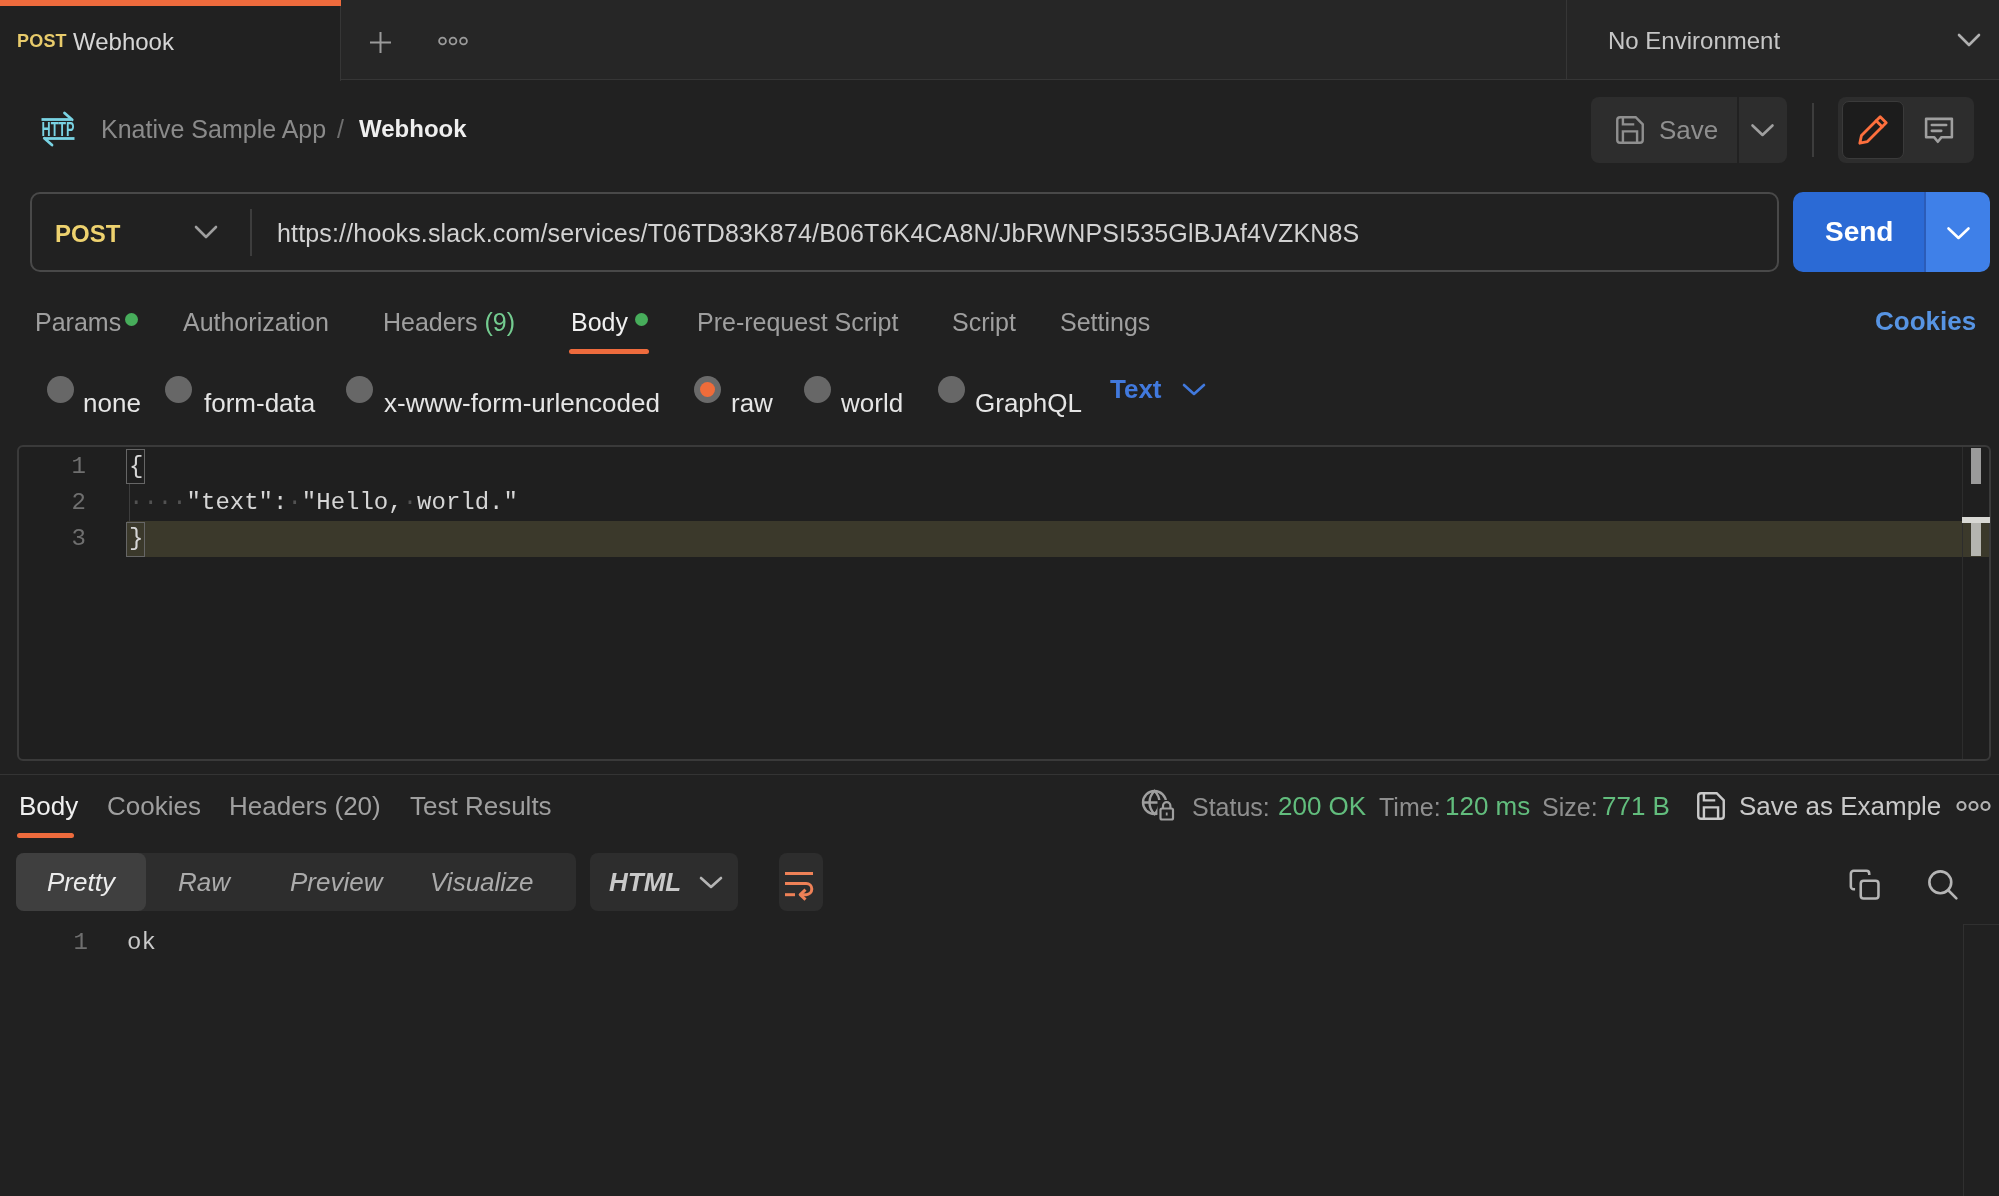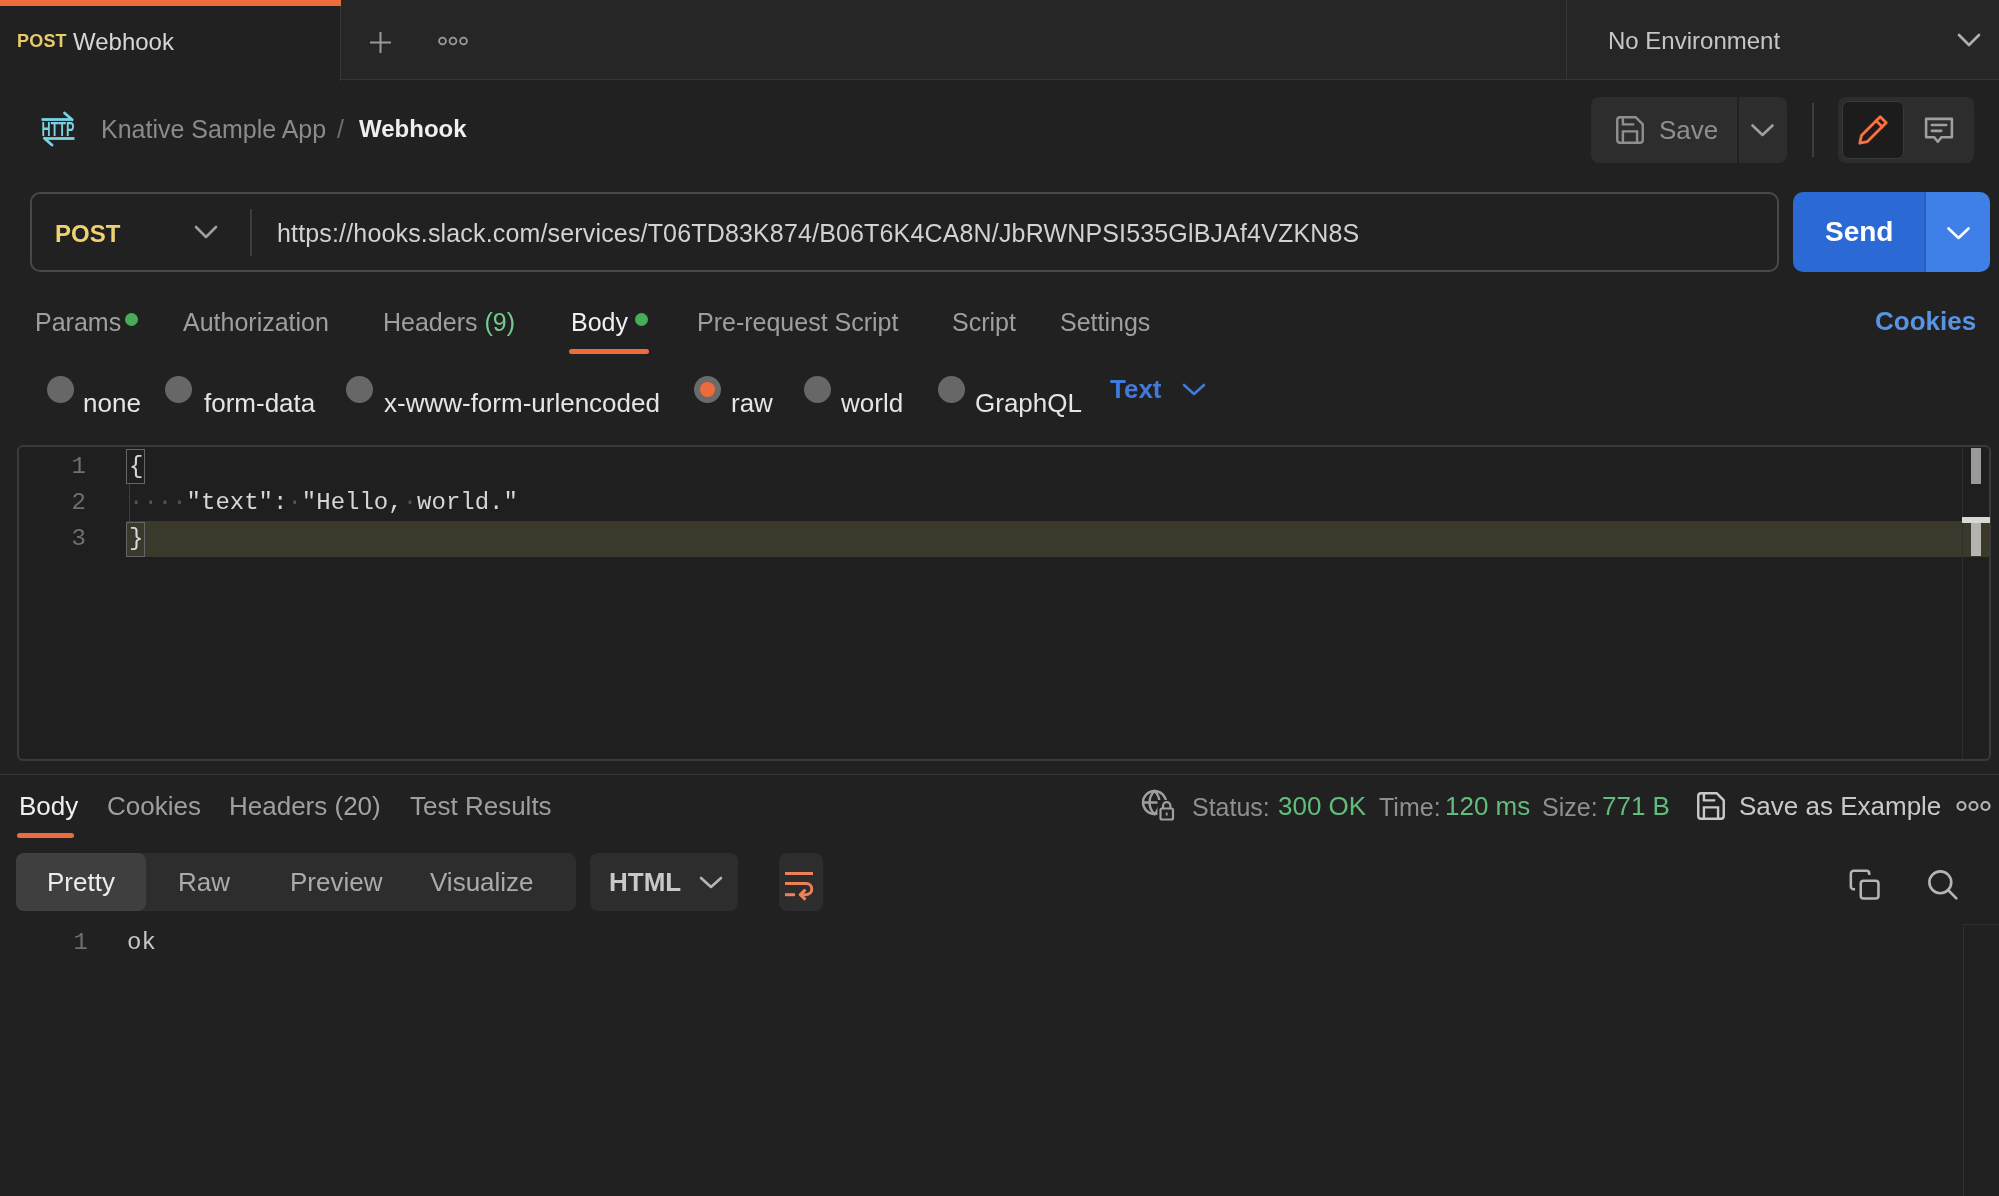--- a/index.html
+++ b/index.html
@@ -71,21 +71,21 @@
 
   
   .resptab { position:absolute; top:791px; font-size:26px; color:#9f9f9f; line-height:30px; }
   #respbodyul { left:17px; top:833px; width:57px; height:5px; background:#ee6b3d; border-radius:3px; }
   .statlbl { position:absolute; top:793px; font-size:25px; color:#8f8f8f; line-height:29px; }
   .statval { position:absolute; top:792px; font-size:26px; color:#62bd7d; line-height:29px; }
 
   
   #segwrap { left:16px; top:853px; width:560px; height:58px; background:#2d2d2d; border-radius:8px; }
   #segpretty { left:16px; top:853px; width:130px; height:58px; background:#3f3f3f; border-radius:8px; }
-  .seglbl { position:absolute; top:868px; font-size:26px; color:#ababab; line-height:29px; }
+  .seglbl { position:absolute; top:868px; font-size:26px; color:#ababab; line-height:29px;font-style:italic; }
   #htmlbtn { left:590px; top:853px; width:148px; height:58px; background:#2d2d2d; border-radius:8px; }
   #wrapbtn { left:779px; top:853px; width:44px; height:58px; background:#2d2d2d; border-radius:8px; }
 
   
   #respnum { left:18px; top:925px; width:70px; text-align:right; font-family:"Liberation Mono", monospace; font-size:24px; color:#6f6f6f; line-height:36px; }
   #respok { left:127px; top:925px; font-family:"Liberation Mono", monospace; font-size:24px; color:#c9c9c9; line-height:36px;text-align:right; }
   #respruler-v { left:1963px; top:924px; width:1px; height:272px; background:#303030; }
   #respruler-h { left:1963px; top:924px; width:36px; height:1px; background:#303030; }
 </style>
 </head>
@@ -215,21 +215,21 @@
 
 <svg class="abs" style="left:1141px;top:789px" width="36" height="36" viewBox="0 0 36 36" fill="none" stroke="#9f9f9f" stroke-width="2.4">
     <circle cx="13.5" cy="13.5" r="11.5"></circle>
     <path d="M2 13.5h23M13.5 2c3.2 3.1 5 7.2 5 11.5s-1.8 8.4-5 11.5c-3.2-3.1-5-7.2-5-11.5s1.8-8.4 5-11.5z"></path>
     <rect x="16.5" y="11" width="18" height="22" fill="#212121" stroke="none"></rect>
     <rect x="19.5" y="19.5" width="12.5" height="11" rx="1.5" stroke-width="2.2"></rect>
     <path d="M22 19.5v-2.6a3.7 3.7 0 0 1 7.4 0v2.6" stroke-width="2.2"></path>
     <path d="M25.7 23.5v3" stroke-width="1.8"></path>
   </svg>
 <div class="statlbl" style="left:1192px">Status:</div>
-<div class="statval" style="left:1278px">300 OK</div>
+<div class="statval" style="left:1278px">200 OK</div>
 <div class="statlbl" style="left:1379px">Time:</div>
 <div class="statval" style="left:1445px">120 ms</div>
 <div class="statlbl" style="left:1542px">Size:</div>
 <div class="statval" style="left:1602px">771 B</div>
 <svg class="abs" style="left:1694px;top:789px" width="34" height="34" viewBox="0 0 24 24" fill="none" stroke="#c9c9c9" stroke-width="1.7">
     <path d="M19 21H5a2 2 0 0 1-2-2V5a2 2 0 0 1 2-2h11l5 5v11a2 2 0 0 1-2 2z"></path>
     <path d="M17 21v-8H7v8"></path>
     <path d="M7 3v5h8"></path>
   </svg>
 <div class="abs" style="left:1739px;top:791px;font-size:26px;color:#c9c9c9;line-height:30px">Save as Example</div>

